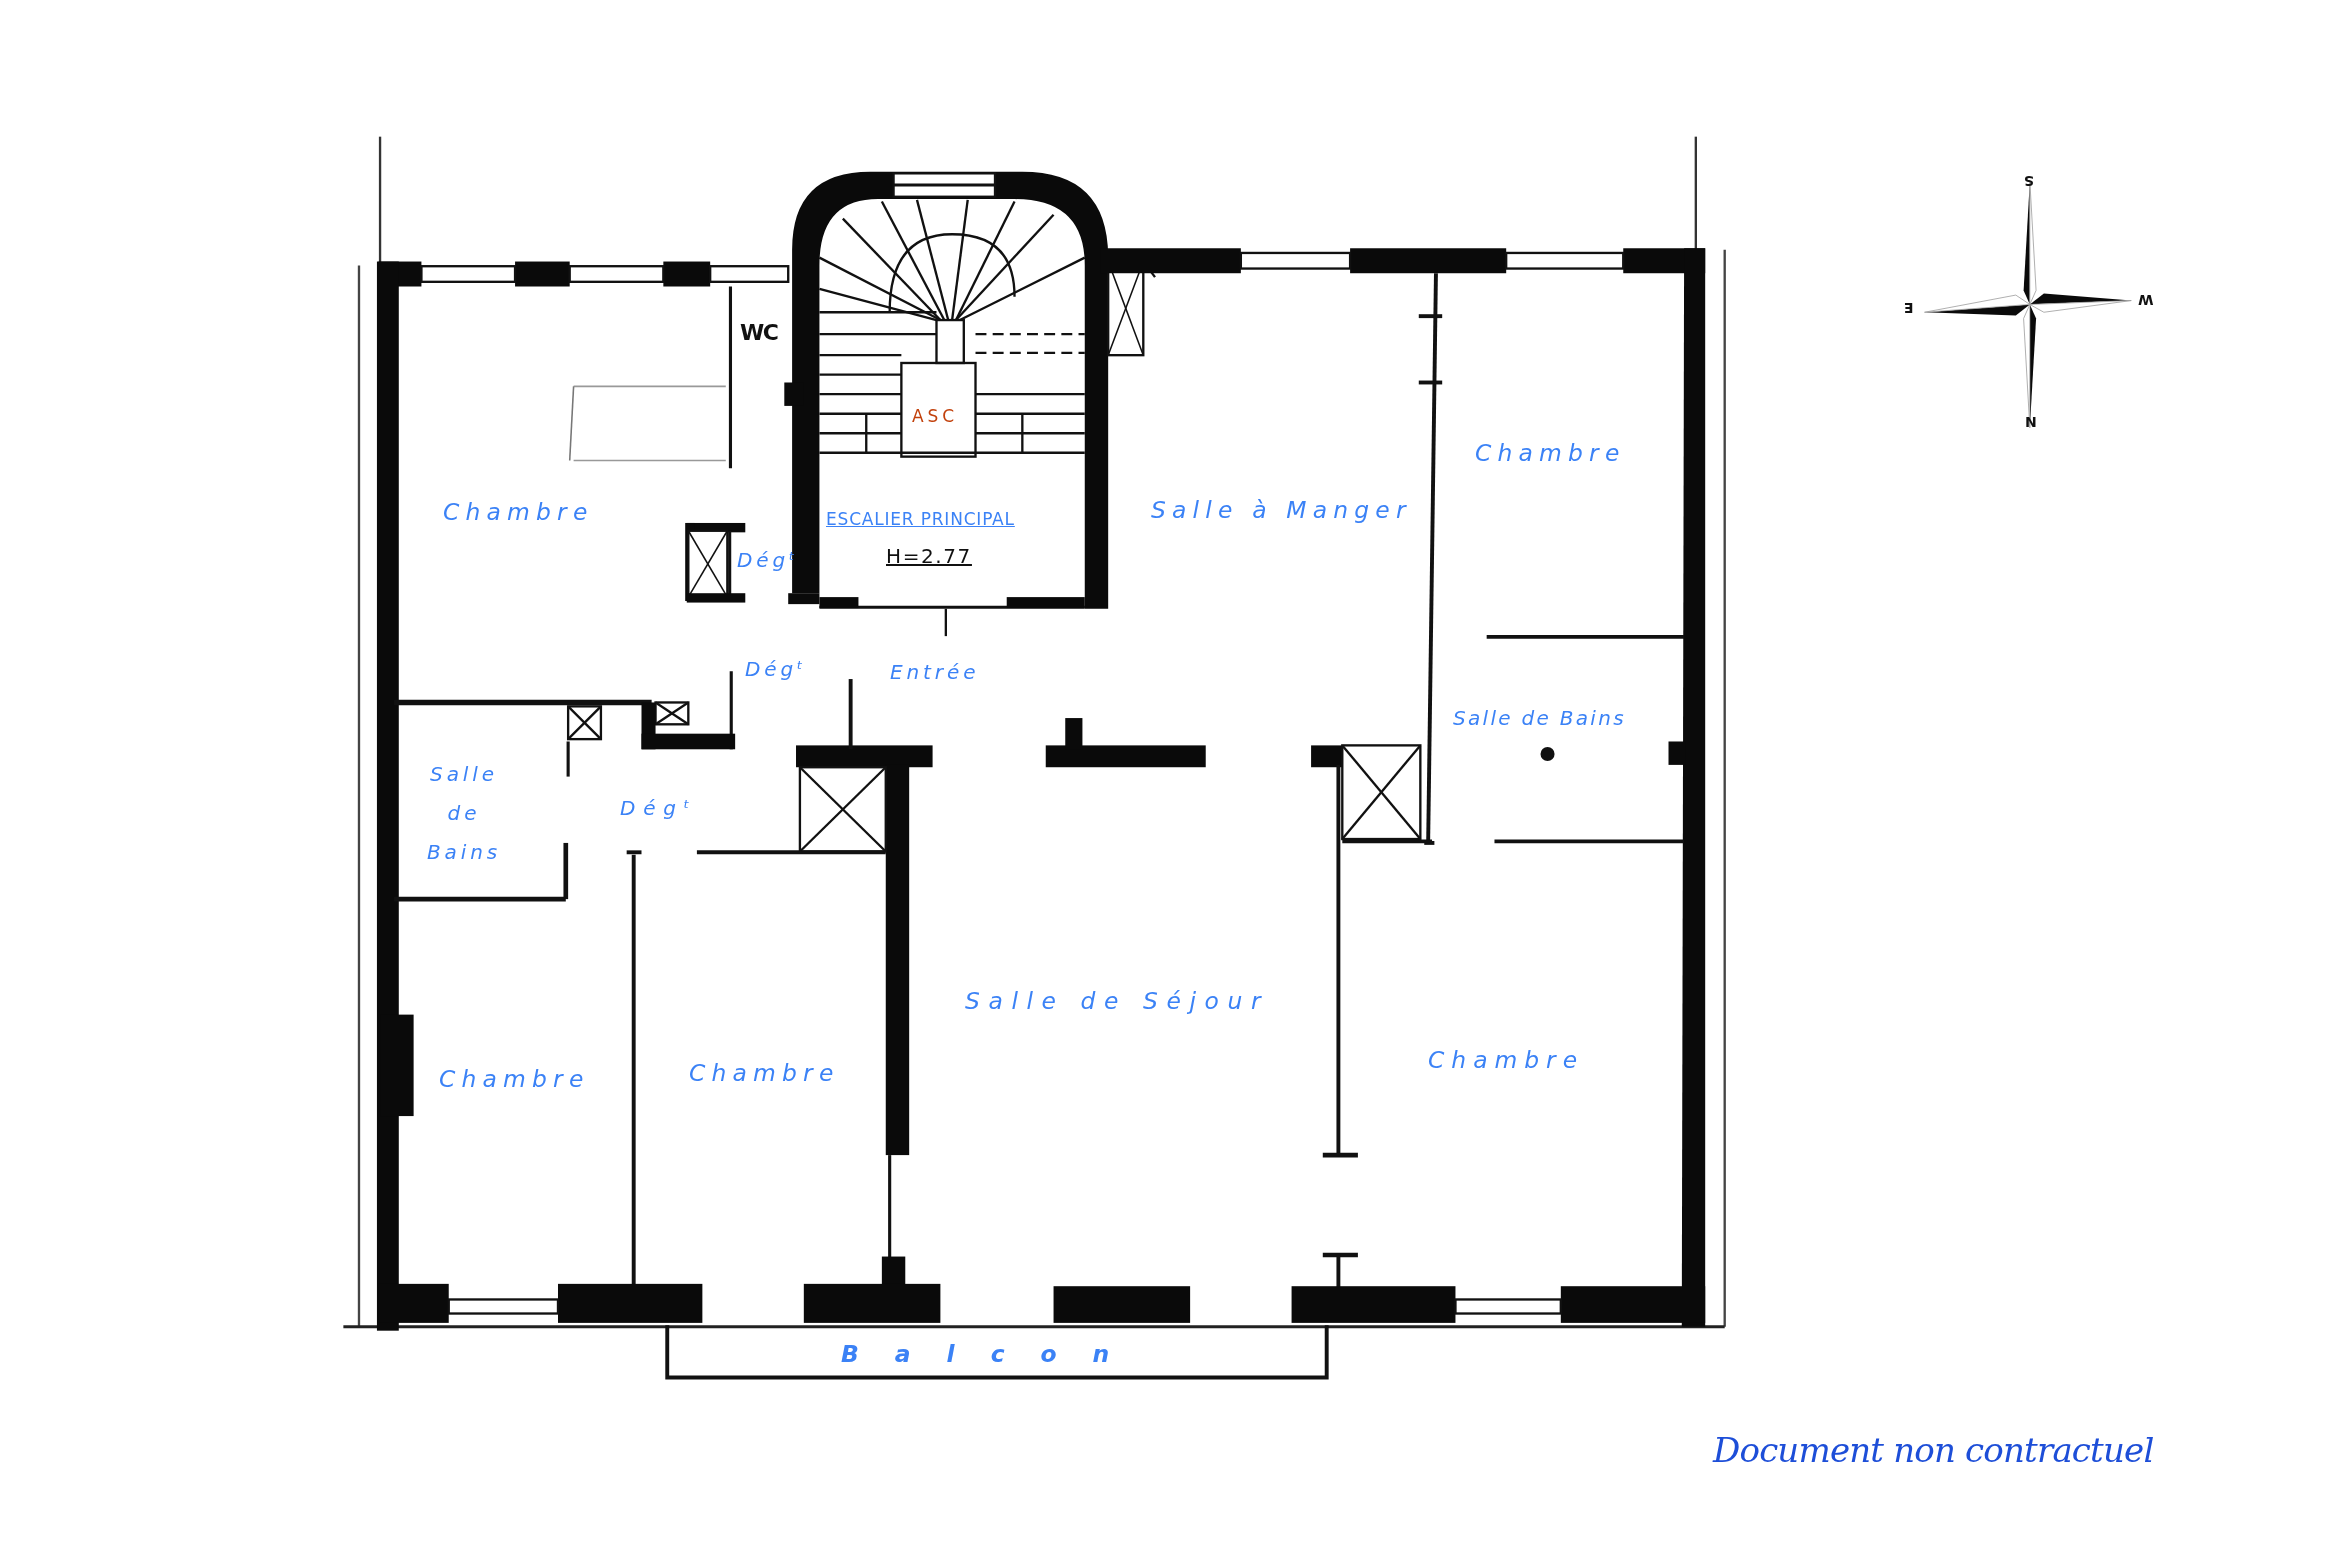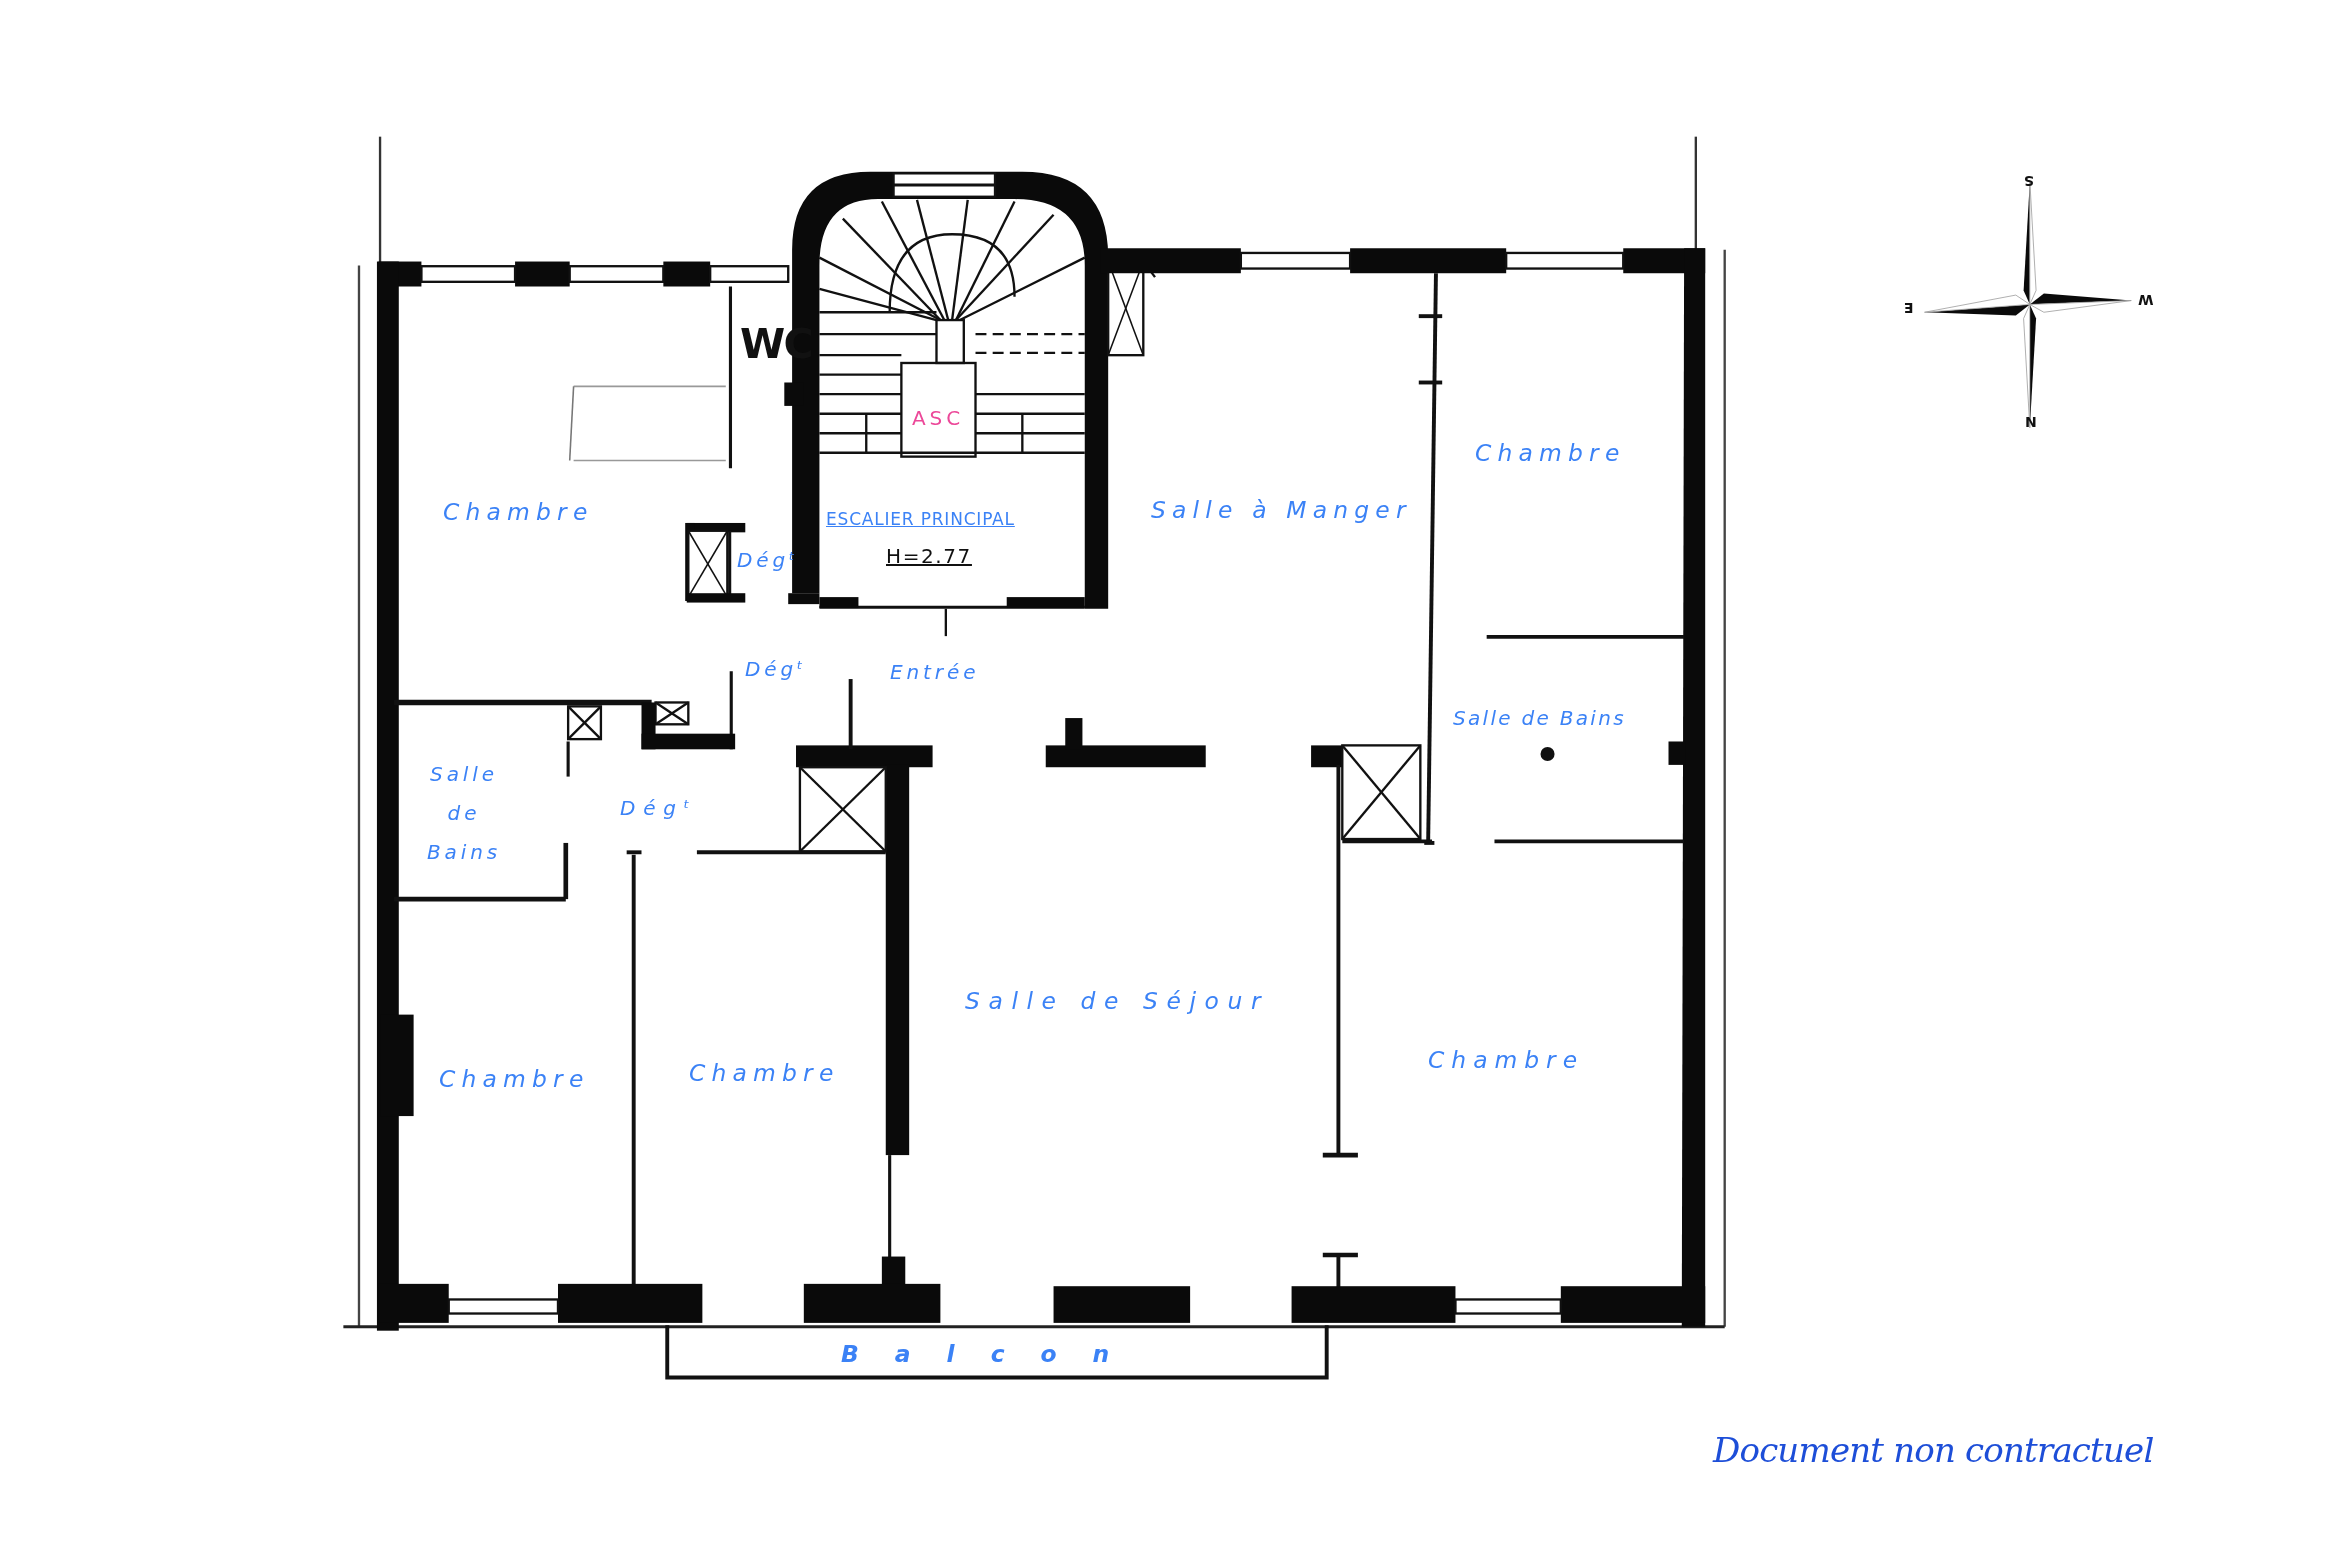--- a/index.html
+++ b/index.html
@@ -2,22 +2,22 @@
 <html style="font-size:12.5px"><head>
 <meta charset="utf-8">
 <style>
   html, body { margin:0; padding:0; background:#ffffff; }
   body { width:2342px; height:1561px; position:relative; overflow:hidden; font-family:"DejaVu Sans", sans-serif; }
   #plan { position:absolute; left:0; top:0; width:2342px; height:1561px; }
   .room-label { position:absolute; font-family:"DejaVu Sans", sans-serif; font-style:italic; color:#3b82f6; letter-spacing:6.2px; font-size:23.4px; white-space:nowrap; }
   .room-label.small { font-size:20px; letter-spacing:3.9px; }
   .room-label.stack { text-align:center; line-height:39px; }
   .stair-label { position:absolute; font-family:"DejaVu Sans", sans-serif; font-size:17px; color:#3b82f6; text-decoration:underline; letter-spacing:0.8px; white-space:nowrap; }
-  .asc-label { position:absolute; font-family:"DejaVu Sans", sans-serif; font-size:20px; color:#ec4899; letter-spacing:3.9px; }
-  .wc-label { position:absolute; font-family:"DejaVu Sans", sans-serif; font-weight:bold; font-size:41px; color:#111; letter-spacing:-1.6px; }
+  .asc-label { position:absolute; font-family:"DejaVu Sans", sans-serif; font-size:17px; color:#c2410c; letter-spacing:3.9px; }
+  .wc-label { position:absolute; font-family:"DejaVu Sans", sans-serif; font-weight:bold; font-size:22px; color:#111; letter-spacing:-1.6px; }
   .height-label { position:absolute; font-family:"DejaVu Sans", sans-serif; font-size:20px; color:#111; text-decoration:underline; letter-spacing:1.6px; }
   .compass-letter { position:absolute; font-family:"DejaVu Sans", sans-serif; font-weight:bold; font-size:14px; color:#111; }
   .disclaimer { position:absolute; left:1713px; top:1430px; font-family:"DejaVu Serif", serif; font-style:italic; font-size:34px; color:#1d4ed8; text-decoration-thickness:3.1px; text-underline-offset:6.2px; letter-spacing:-0.8px; }
   .rot180 { transform:rotate(180deg); }
 </style>
 </head>
 <body>
 
 <svg id="plan" viewBox="0 0 3001 2000" xmlns="http://www.w3.org/2000/svg">
   <g fill="#0a0a0a" stroke="none">

